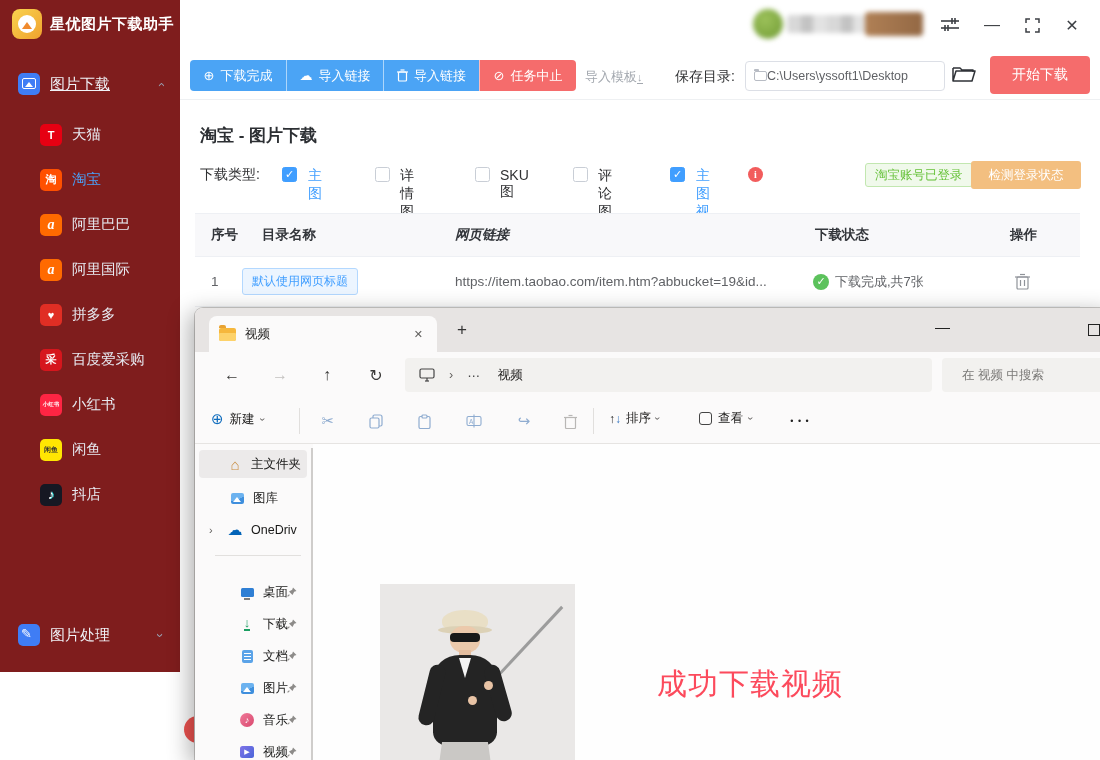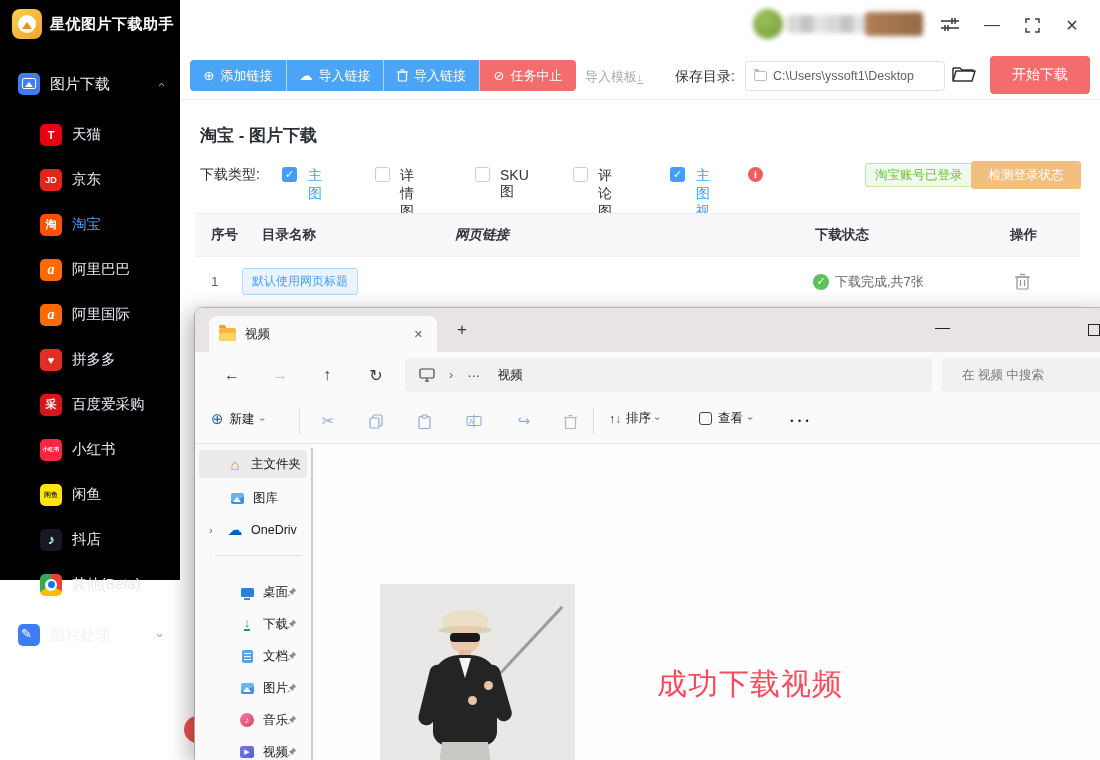--- a/index.html
+++ b/index.html
@@ -1,22 +1,22 @@
 <!DOCTYPE html>
 <html><head>
 <meta charset="utf-8">
 <style>
   * { margin:0; padding:0; box-sizing:border-box; }
   html,body { width:1100px; height:760px; overflow:hidden;
     font-family:"Liberation Sans","DejaVu Sans",sans-serif; background:#fff; }
   i { font-style:normal; }
 
   
-  #app-sidebar { position:absolute; left:0; top:0; width:180px; height:580px;
-    background:#000000; z-index:1; }
+  #app-sidebar { position:absolute; left:0; top:0; width:180px; height:672px;
+    background:#7f1d1d; z-index:1; }
   .logo-row { position:absolute; left:12px; top:9px; display:flex; align-items:center; gap:8px; }
   .logo-box { width:30px; height:30px; border-radius:8px;
     background:linear-gradient(135deg,#f9d34f,#f0a22e); position:relative; }
   .logo-box::before { content:""; position:absolute; left:6px; top:6px; width:18px; height:18px;
     border-radius:50%; background:#fff; }
   .logo-box::after { content:""; position:absolute; left:10px; top:13px;
     border-left:5px solid transparent; border-right:5px solid transparent;
     border-bottom:7px solid #f08a2d; }
   .logo-title { color:#fff; font-size:15px; font-weight:bold; letter-spacing:.5px; }
   .menu-row { position:absolute; left:0; width:180px; height:36px; display:flex;
@@ -69,21 +69,21 @@
   .bluebtn { position:absolute; top:5px; height:31px; background:#4ba4f5; color:#fff;
     font-size:13px; display:flex; align-items:center; justify-content:center; gap:6px;
     cursor:pointer; border-left:1px solid rgba(255,255,255,.55); }
   .bluebtn .bico { font-size:13px; }
   .redbtn { background:#f56c6c; }
   #tpl-link { position:absolute; left:405px; top:13px; color:#a3a8af; font-size:13px; cursor:pointer; }
   #tpl-link .dl { display:inline-block; border-bottom:1.5px solid #a3a8af; line-height:11px; font-size:11px; }
   #save-label { position:absolute; left:495px; top:13px; font-size:14px; color:#303133; }
   #save-input { position:absolute; left:565px; top:6px; width:200px; height:30px;
     border:1px solid #dcdfe6; border-radius:4px; background:#fff; display:flex;
-    align-items:center; padding:12px 8px; gap:6px; font-size:12.5px; color:#606266; cursor:text; }
+    align-items:center; padding:12px 8px; font-size:12.5px; color:#606266; cursor:text; }
   #save-input .fld { width:13px; height:10px; border:1.3px solid #b8bcc4; border-radius:2px; position:relative; flex:0 0 13px;}
   #save-input .fld::before { content:""; position:absolute; left:-1px; top:-3.5px; width:5px; height:2.5px;
     background:#b8bcc4; border-radius:1px 1px 0 0; }
   #folder-btn { position:absolute; left:772px; top:9px; cursor:pointer; }
   #start-btn { position:absolute; left:810px; top:1px; width:100px; height:38px; background:#f56c6c;
     color:#fff; font-size:14px; border-radius:4px; display:flex; align-items:center;
     justify-content:center; cursor:pointer; }
   
   #page-title { position:absolute; left:20px; top:124px; font-size:17px; font-weight:bold; color:#2c2f33; }
   #filter-row { position:absolute; left:20px; top:166px; height:20px; font-size:14px; color:#303133; }
@@ -212,41 +212,35 @@
   svg { display:block; }
 </style>
 </head>
 <body>
 
 <div id="app-sidebar">
   <div class="logo-row">
     <div class="logo-box"></div>
     <div class="logo-title">星优图片下载助手</div>
   </div>
-  <div class="menu-row" style="top:66px;">
+  <div class="menu-row" style="top:66px;text-decoration:underline;">
     <span class="menu-ico">
         <span class="frame"></span>
         <span class="peak"></span>
       </span>
     <span>图片下载</span>
     <span class="menu-caret"><i class="caret-up">›</i></span>
   </div>
   <div id="platform-list">
     <div class="pf-item">
       <span class="pficon pf-tmall">
           <i>T</i>
         </span>
       <span>天猫</span>
       </div>
-    <div class="pf-item">
-      <span class="pficon pf-jd" style="font-size:9px">
-          <i>JD</i>
-        </span>
-      <span>京东</span>
-      </div>
     <div class="pf-item active">
       <span class="pficon pf-taobao">
           <i>淘</i>
         </span>
       <span>淘宝</span>
       </div>
     <div class="pf-item">
       <span class="pficon pf-ali">
           <i>a</i>
         </span>
@@ -280,24 +274,20 @@
       <span class="pficon pf-xy">
           <i>闲鱼</i>
         </span>
       <span>闲鱼</span>
       </div>
     <div class="pf-item">
       <span class="pficon pf-douyin">
           <i>♪</i>
         </span>
       <span>抖店</span>
-      </div>
-    <div class="pf-item">
-      <span class="pficon pf-chrome"></span>
-      <span>其他(Beta)</span>
       </div>
   </div>
   <div class="menu-row" style="top:617px;">
     <span class="menu-ico">
         <span class="pencil">✎</span>
       </span>
     <span>图片处理</span>
     <span class="menu-caret"><i class="caret-down">›</i></span>
   </div>
 </div>
@@ -329,21 +319,21 @@
         <path d="M1 5V1h4 M10 1h4v4 M14 10v4h-4 M5 14H1v-4" stroke="#3c3f44" stroke-width="1.5" fill="none"></path>
       </svg>
   </div>
   <div class="titlebar-btn" style="left:880px;">
       <span>✕</span>
     </div>
 
   <div id="top-toolbar">
     <div class="bluebtn" style="left:10px;width:96px;border-radius:4px 0 0 4px;border-left:none;">
       <span class="bico">⊕</span>
-      <span>添加链接</span>
+      <span>下载完成</span>
       </div>
     <div class="bluebtn" style="left:106px;width:97px;">
       <span class="bico">☁</span>
       <span>导入链接</span>
       </div>
     <div class="bluebtn" style="left:203px;width:96px;">
       <span class="bico">
           <svg width="11" height="13" viewBox="0 0 11 13">
             <g stroke="#fff" stroke-width="1.2" fill="none">
               <rect x="1.5" y="3" width="8" height="9" rx="1"></rect>
@@ -401,20 +391,21 @@
       <span class="tc" style="left:67px;">目录名称</span>
       <span class="tc" style="left:260px;font-style:italic;">网页链接</span>
       <span class="tc" style="left:620px;">下载状态</span>
       <span class="tc" style="left:815px;">操作</span>
     </div>
     <div id="t-row">
       <span class="tc" style="left:16px;">1</span>
       <span class="tc" style="left:35px;padding-left:12px;">
           <span id="dir-badge">默认使用网页标题</span>
         </span>
+      <span class="tc" style="left:260px;">https://item.taobao.com/item.htm?abbucket=19&amp;id...</span>
       <span class="tc" style="left:618px;">
         <span class="ok-dot">
             <i>✓</i>
           </span>
         <span style="font-size:13px;">下载完成,共7张</span>
         </span>
       <span class="tc" style="left:820px;">
         <svg width="15" height="17" viewBox="0 0 15 17">
             <g stroke="#8f9399" stroke-width="1.2" fill="none">
               <rect x="2" y="4" width="11" height="12" rx="1"></rect>

